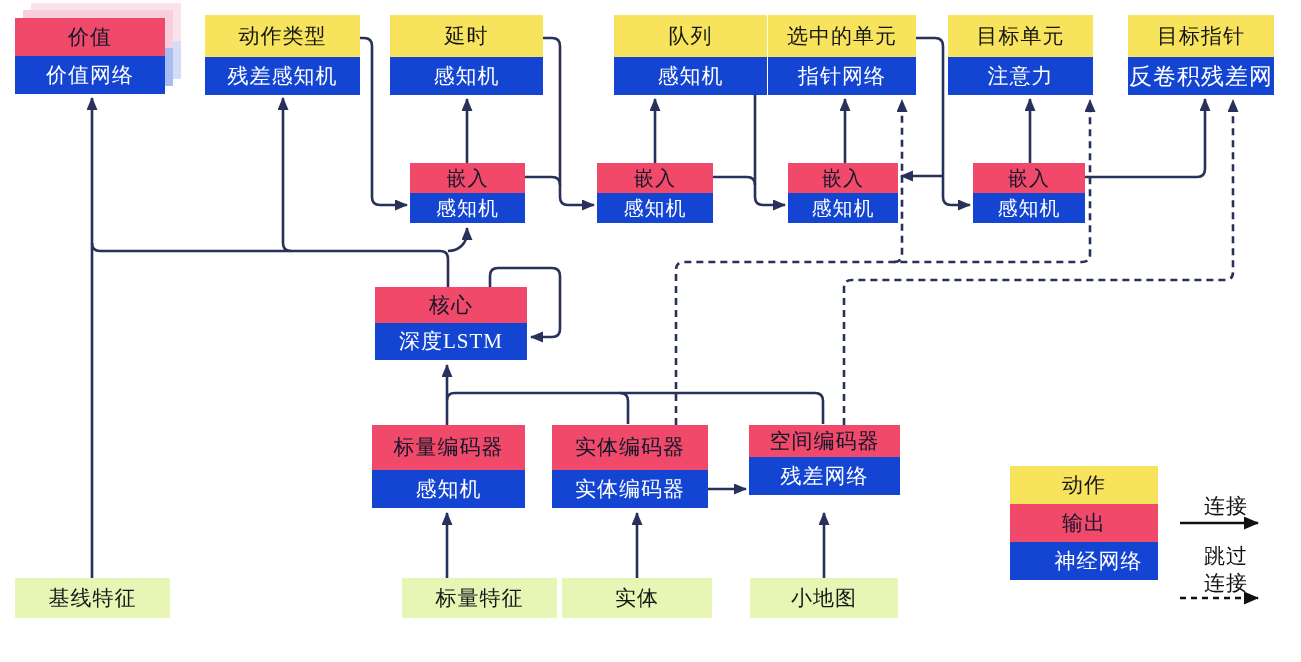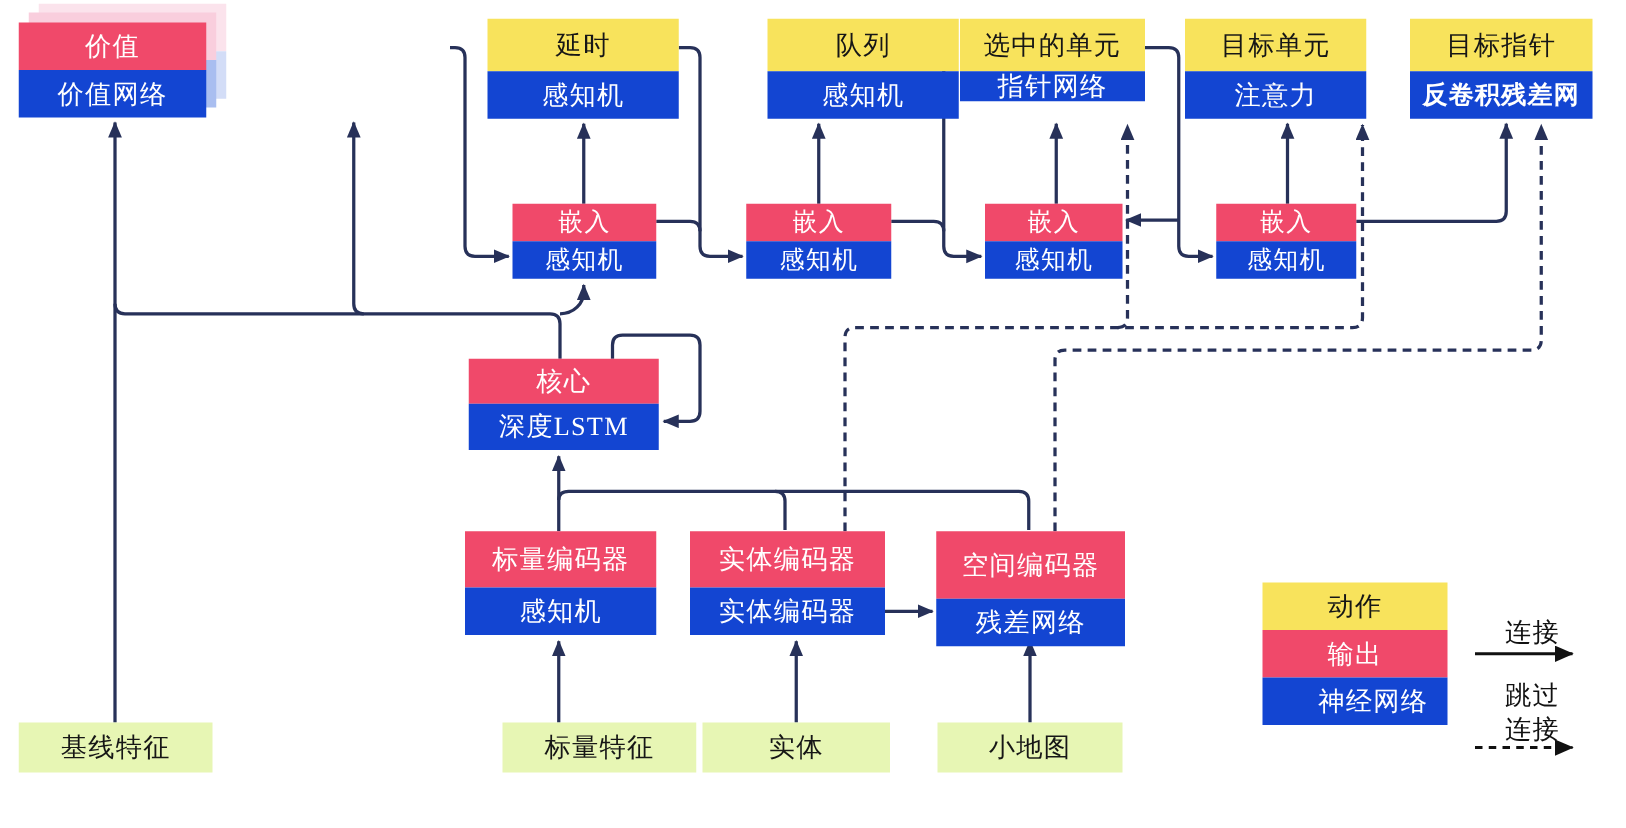--- a/index.html
+++ b/index.html
@@ -13,21 +13,21 @@
   .wire-k{fill:none;stroke:var(--legend-arrow-black);stroke-width:2.4;}
   .wire-k.dashed{stroke-dasharray:6 5;}
   #ah path{fill:var(--connector-navy);}
   #ahk path{fill:var(--legend-arrow-black);}
   .node{position:absolute;}
   .part{
     display:flex;align-items:center;justify-content:center;
     font-size:21px;letter-spacing:1px;line-height:1;white-space:nowrap;
   }
   .yellow{background:var(--action-yellow);color:#161616;}
-  .red{background:var(--output-red);color:#ffffff;}
+  .red{background:var(--output-red);color:#0f172a;}
   .blue{background:var(--network-blue);color:#ffffff;}
   .green{background:var(--input-green);color:#161616;}
   .pink1{background:var(--shadow-pink-1);}
   .blue1{background:var(--shadow-blue-1);}
   .pink2{background:var(--shadow-pink-2);}
   .blue2{background:var(--shadow-blue-2);}
   .legend-label{
     position:absolute;text-align:center;font-size:21px;color:#111;letter-spacing:1px;
   }
 </style>
@@ -86,39 +86,43 @@
   </div>
   <div class="node" style="left:23px;top:10px;width:150px;">
     <div class="part pink1" style="height:38px;"></div>
     <div class="part blue1" style="height:38px;"></div>
   </div>
   <div class="node" style="left:15px;top:18px;width:150px;">
     <div class="part red" style="height:38px;">价值</div>
     <div class="part blue" style="height:38px;">价值网络</div>
   </div>
 
+  <div class="node" style="left:205px;top:15px;width:155px;">
+    <div class="part yellow" style="height:42px;">动作类型</div>
+    <div class="part blue" style="height:38px;">残差感知机</div>
+  </div>
   <div class="node" style="left:390px;top:15px;width:153px;">
     <div class="part yellow" style="height:42px;">延时</div>
     <div class="part blue" style="height:38px;">感知机</div>
   </div>
   <div class="node" style="left:580px;top:15px;width:153px;padding-left:34px;">
     <div class="part yellow" style="height:42px;">队列</div>
     <div class="part blue" style="height:38px;">感知机</div>
   </div>
   <div class="node" style="left:768px;top:15px;width:148px;">
     <div class="part yellow" style="height:42px;">选中的单元</div>
-    <div class="part blue" style="height:24px;">指针网络</div>
+    <div class="part blue" style="height:38px;">指针网络</div>
   </div>
   <div class="node" style="left:948px;top:15px;width:145px;">
     <div class="part yellow" style="height:42px;">目标单元</div>
     <div class="part blue" style="height:38px;">注意力</div>
   </div>
   <div class="node" style="left:1128px;top:15px;width:146px;">
     <div class="part yellow" style="height:42px;">目标指针</div>
-    <div class="part blue" style="height:38px;font-size:20px;font-weight:bold;">反卷积残差网</div>
+    <div class="part blue" style="height:38px;font-size:23px;">反卷积残差网</div>
   </div>
 
   <div class="node" style="left:410px;top:163px;width:115px;">
     <div class="part red" style="height:30px;font-size:20px;">嵌入</div>
     <div class="part blue" style="height:30px;font-size:20px;">感知机</div>
   </div>
   <div class="node" style="left:597px;top:163px;width:116px;">
     <div class="part red" style="height:30px;font-size:20px;">嵌入</div>
     <div class="part blue" style="height:30px;font-size:20px;">感知机</div>
   </div>
@@ -138,21 +142,21 @@
 
   <div class="node" style="left:372px;top:425px;width:153px;">
     <div class="part red" style="height:45px;">标量编码器</div>
     <div class="part blue" style="height:38px;">感知机</div>
   </div>
   <div class="node" style="left:552px;top:425px;width:156px;">
     <div class="part red" style="height:45px;">实体编码器</div>
     <div class="part blue" style="height:38px;">实体编码器</div>
   </div>
   <div class="node" style="left:749px;top:425px;width:151px;">
-    <div class="part red" style="height:54px;">空间编码器</div>
+    <div class="part red" style="height:32px;">空间编码器</div>
     <div class="part blue" style="height:38px;">残差网络</div>
   </div>
 
   <div class="node" style="left:15px;top:578px;width:155px;">
     <div class="part green" style="height:40px;">基线特征</div>
   </div>
   <div class="node" style="left:370px;top:578px;width:155px;margin-left:32px;">
     <div class="part green" style="height:40px;">标量特征</div>
   </div>
   <div class="node" style="left:562px;top:578px;width:150px;">

